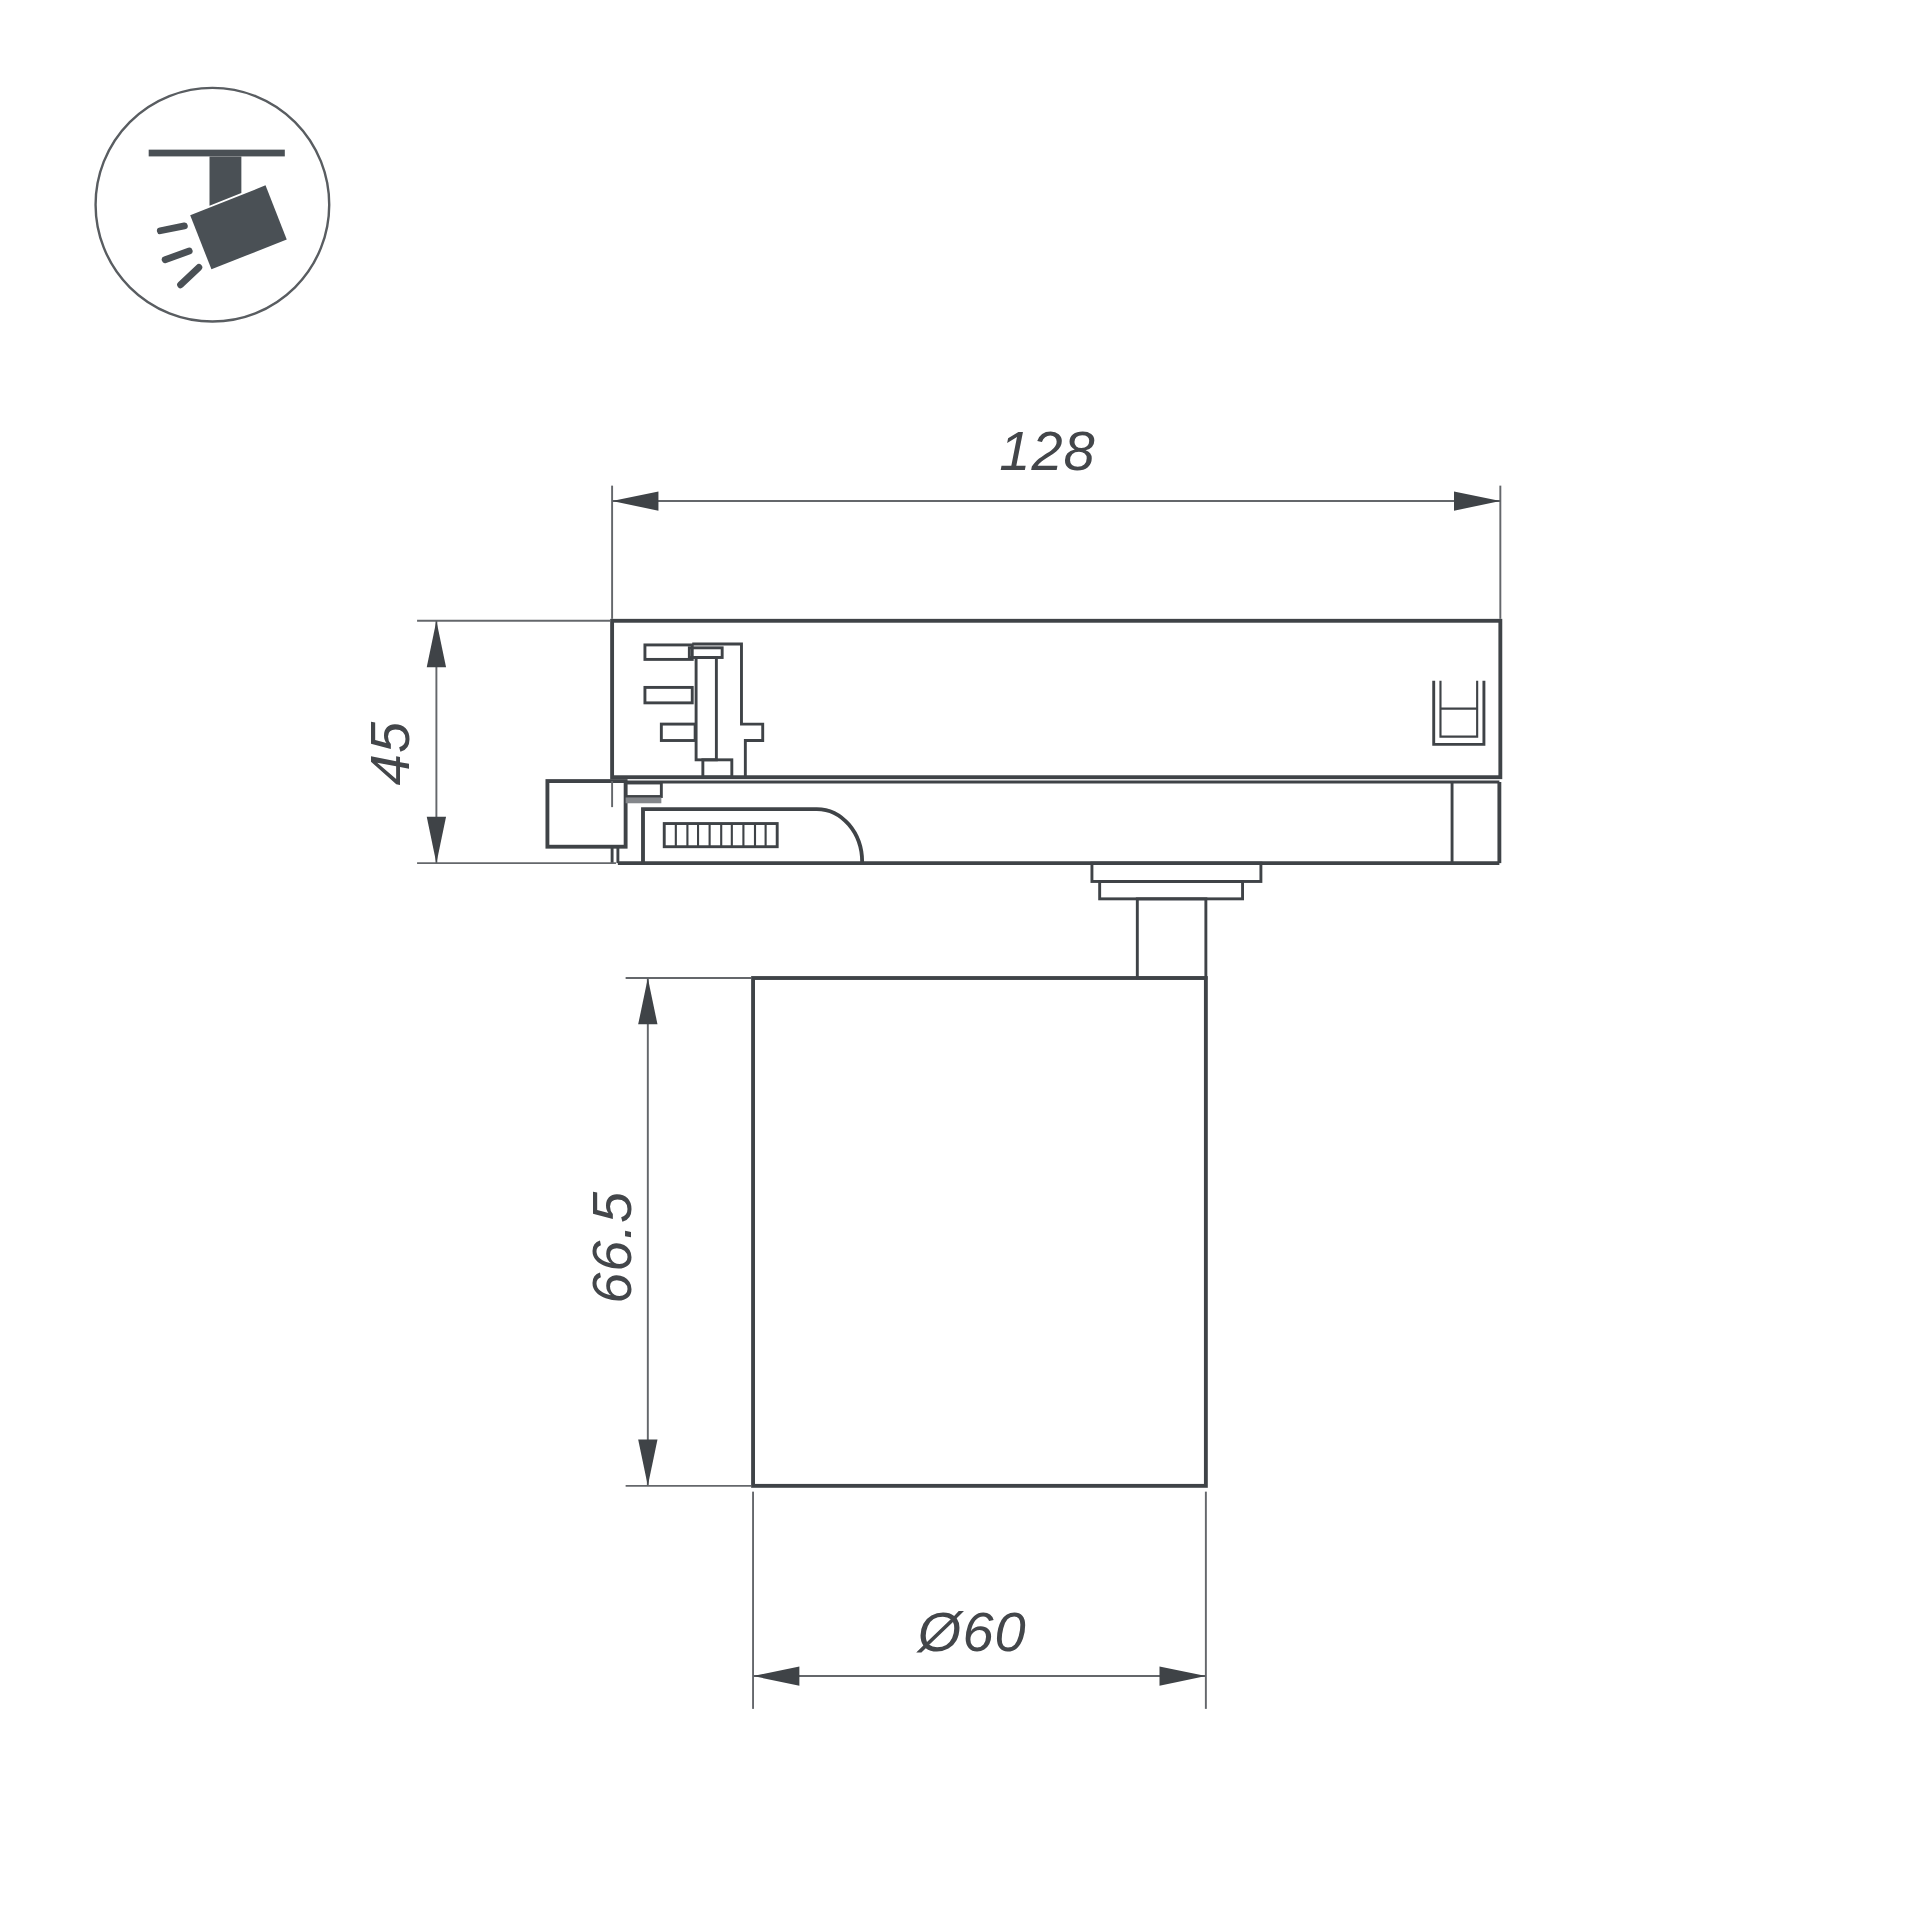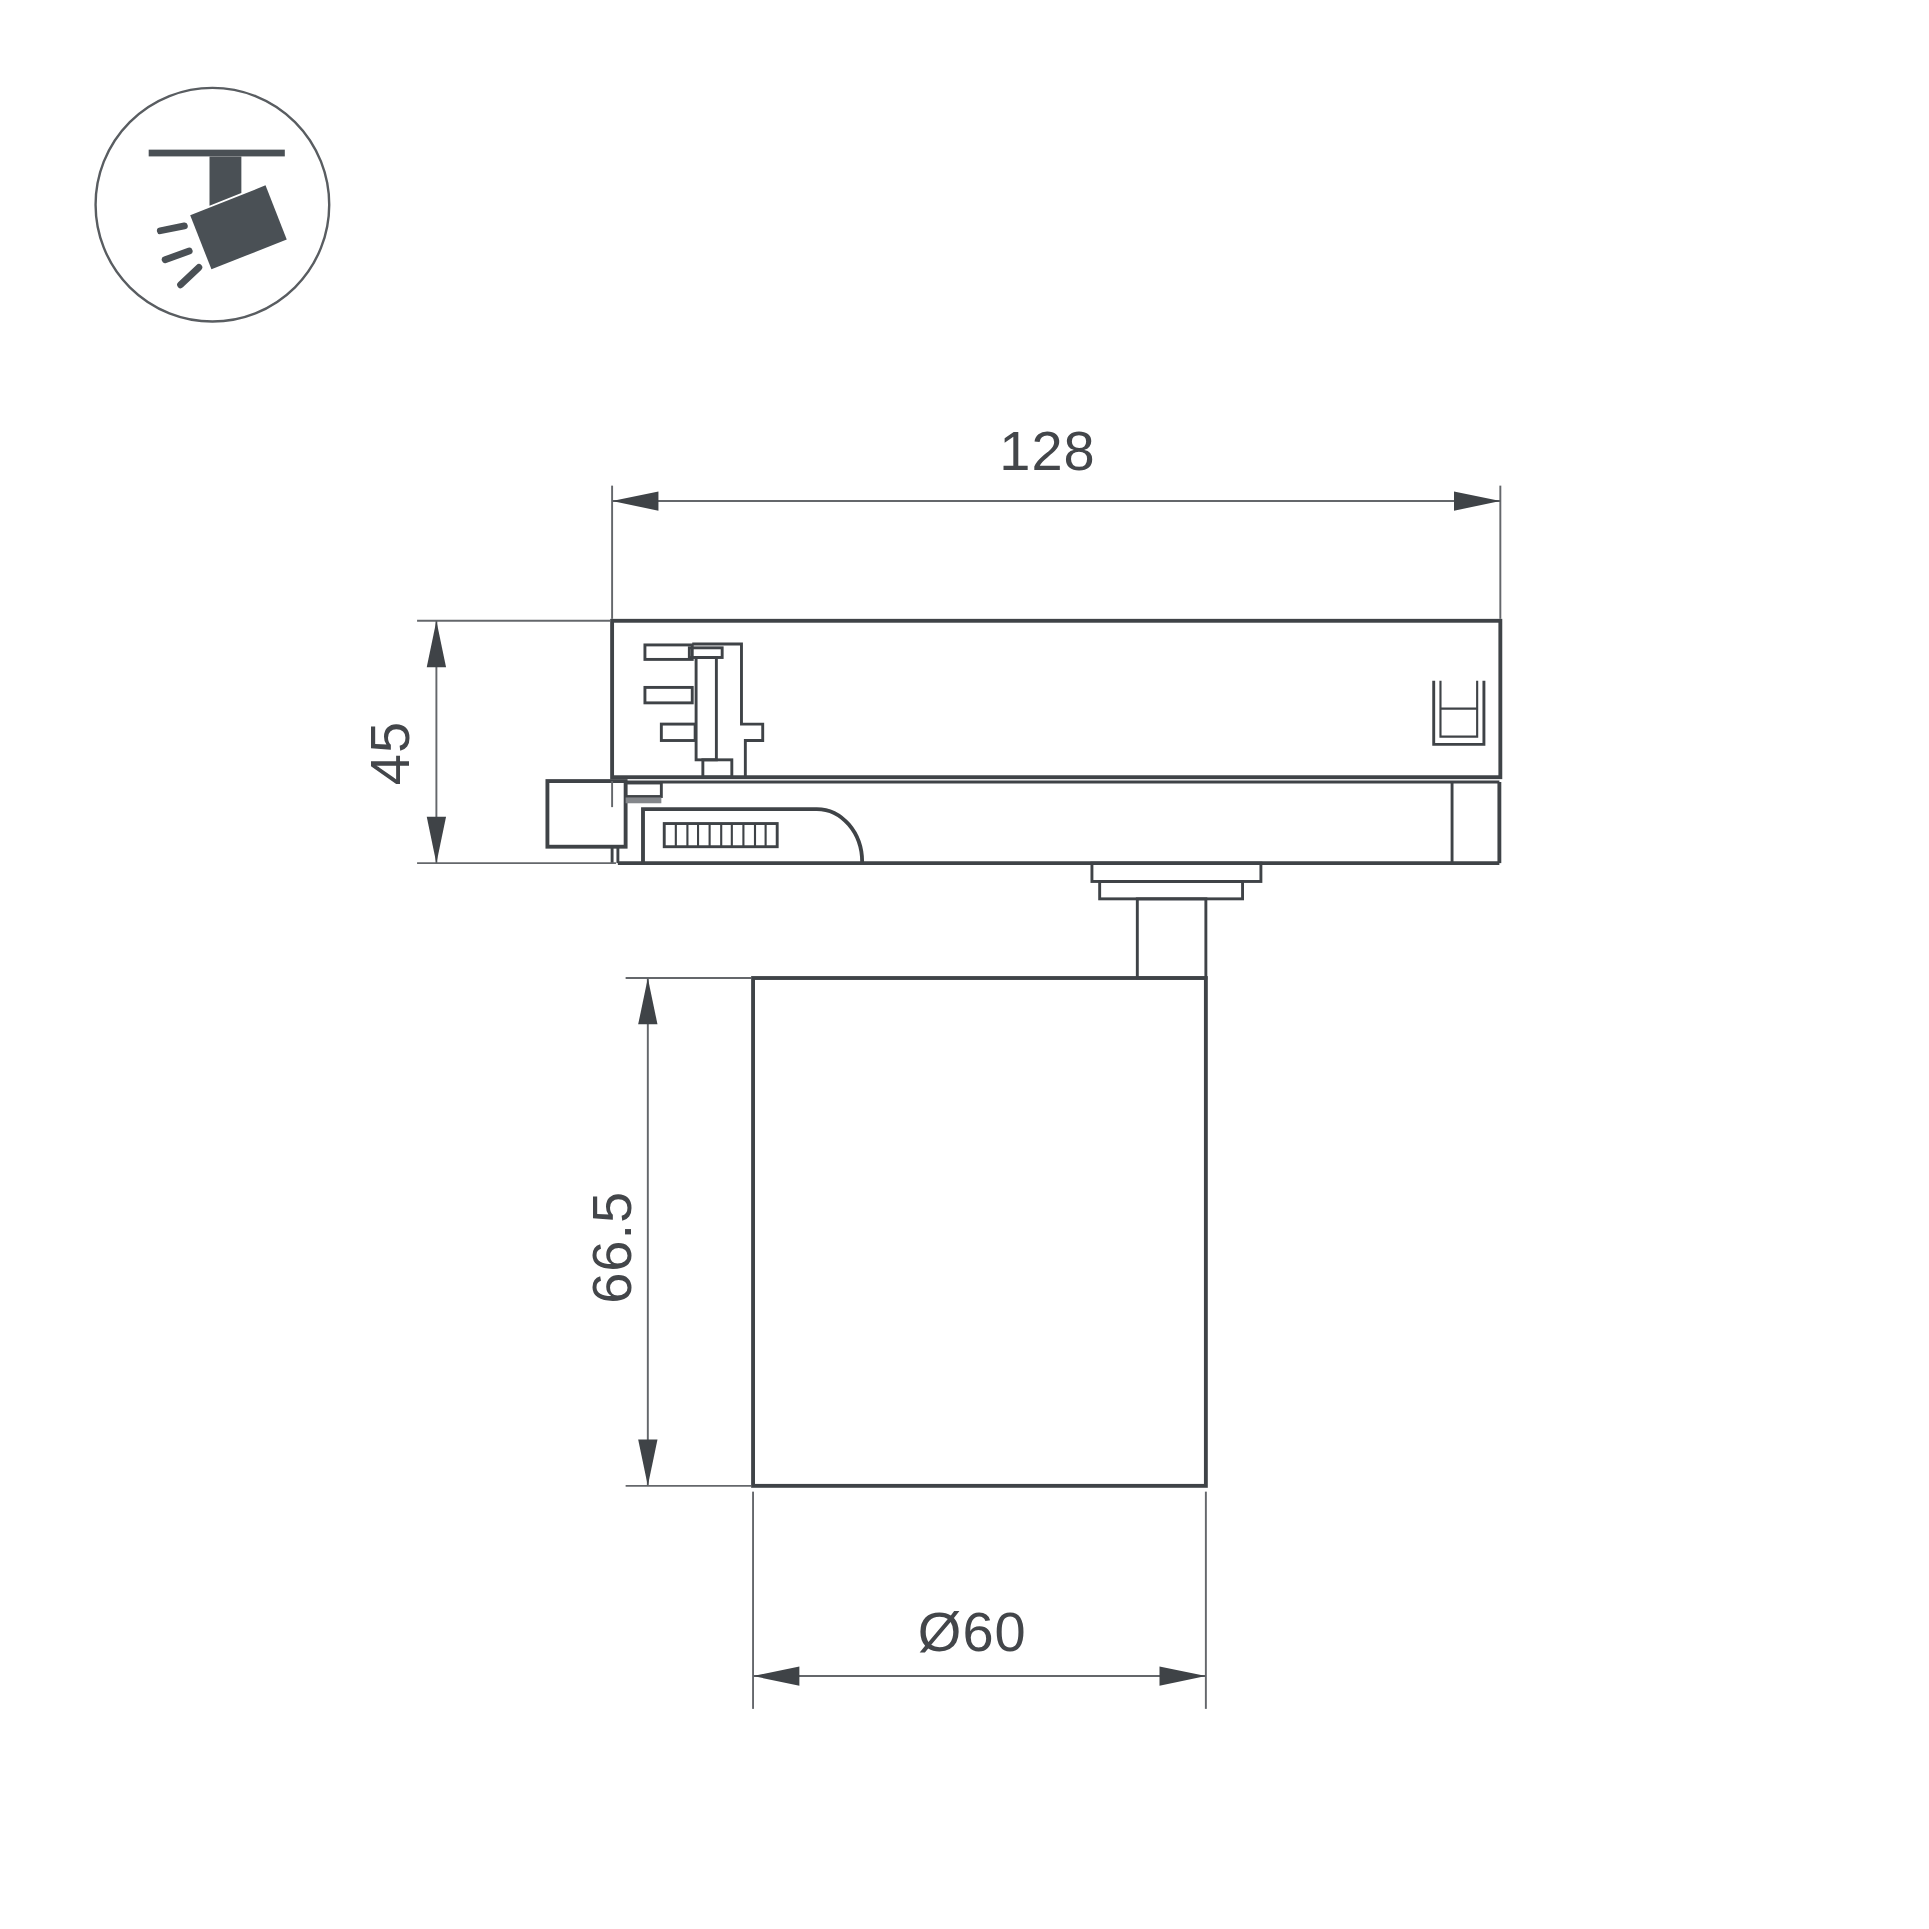--- a/index.html
+++ b/index.html
@@ -5,20 +5,21 @@
   html, body {
     margin: 0;
     padding: 0;
     height: 100%;
     background: var(--background, #ffffff);
   }
   .stage {
     width: 100%;
     max-width: 1929px;
     margin: 0 auto;
+    font-style: italic;
   }
   svg { display: block; width: 100%; height: auto; }
 
   .ln-b { fill: none; stroke: var(--line-bold, #3f4347); stroke-width: 4; }
   .ln-m { fill: none; stroke: var(--line-bold, #3f4347); stroke-width: 3; }
   .ln-r { fill: none; stroke: var(--line-bold, #3f4347); stroke-width: 2.2; }
   .ln-t { fill: none; stroke: var(--line-thin, #64676b); stroke-width: 2; }
   .arrow { fill: var(--line-bold, #3f4347); stroke: none; }
   .dim-text {
     fill: var(--text-color, #43464a);

